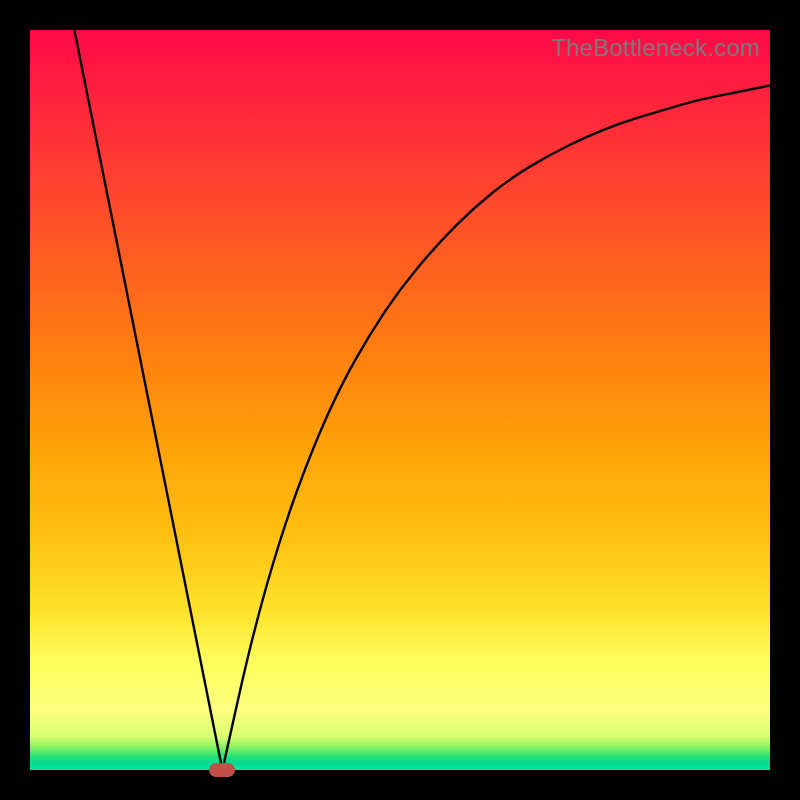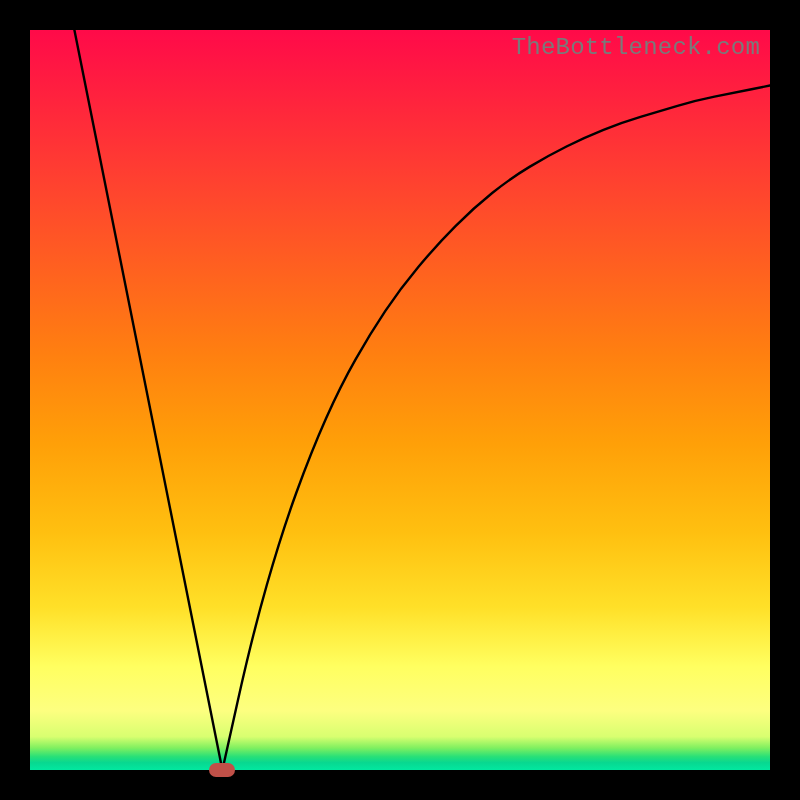--- a/index.html
+++ b/index.html
@@ -9,21 +9,20 @@
     height: 800px;
     background: #000;
     font-family: Arial, Helvetica, sans-serif;
     overflow: hidden;
   }
   .frame {
     position: relative;
     width: 800px;
     height: 712px;
     background: #000;
-    font-family: Liberation Mono, monospace;
   }
   .plot {
     position: absolute;
     left: 30px;
     top: 30px;
     width: 740px;
     height: 740px;
     
     background: linear-gradient(
       to bottom,

